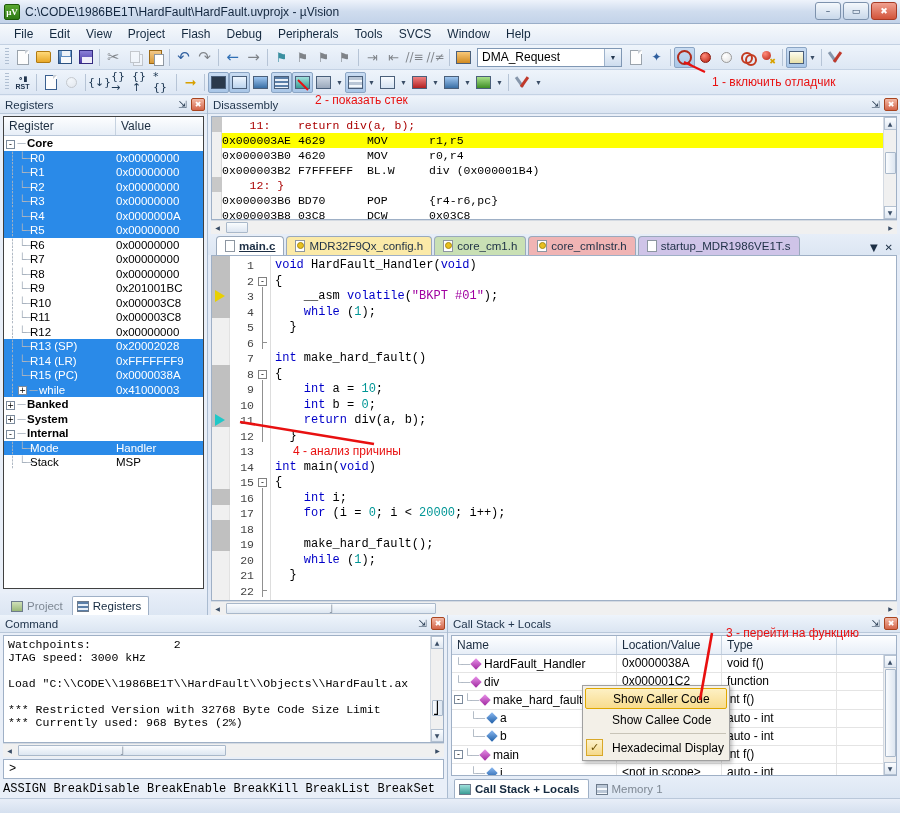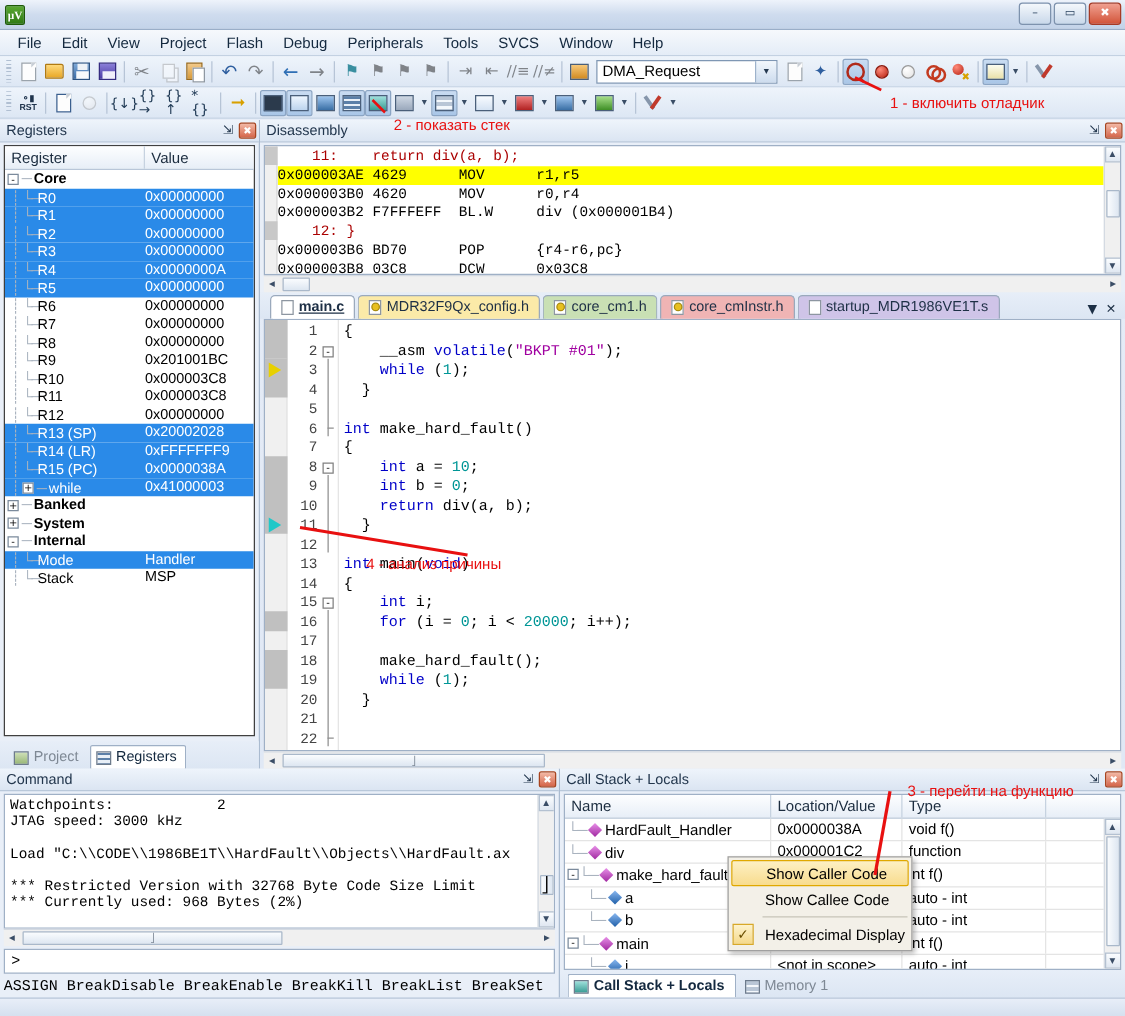--- a/index.html
+++ b/index.html
@@ -637,20 +637,21 @@
     border-top: 1px solid #bac8da;
   }
 </style>
 </head>
 <body>
 
 <div id="app">
 
   <div class="titlebar">
     <div class="app-icon">µV</div>
+    <div class="title-text">C:\CODE\1986BE1T\HardFault\HardFault.uvprojx - µVision</div>
     <div class="win-btns">
       <div class="win-btn">
           <span class="gl">–</span>
         </div>
       <div class="win-btn">
           <span class="gl">▭</span>
         </div>
       <div class="win-btn close">
           <span class="gl">✖</span>
         </div>
@@ -1077,20 +1078,21 @@
               <div class="fold-box" style="position: absolute; top: 20.5px;">-</div>
               <div class="fold-line" style="top: 30.5px; height: 62px;"></div>
               <div class="fold-tail" style="top: 85.5px;"></div>
               <div class="fold-box" style="position: absolute; top: 113.5px;">-</div>
               <div class="fold-line" style="top: 123.5px; height: 62px;"></div>
               <div class="fold-box" style="position: absolute; top: 222px;">-</div>
               <div class="fold-line" style="top: 232px; height: 108.5px;"></div>
               <div class="fold-tail" style="top: 333.5px;"></div>
             </div>
           <div class="ed-code" id="ed-code">
+              <div class="crow"><span class="kw">void</span> HardFault_Handler(<span class="kw">void</span>)</div>
               <div class="crow">{</div>
               <div class="crow">    __asm <span class="kw">volatile</span>(<span class="str">"BKPT #01"</span>);</div>
               <div class="crow">    <span class="kw">while</span> (<span class="num">1</span>);</div>
               <div class="crow">  }</div>
               <div class="crow"></div>
               <div class="crow"><span class="kw">int</span> make_hard_fault()</div>
               <div class="crow">{</div>
               <div class="crow">    <span class="kw">int</span> a = <span class="num">10</span>;</div>
               <div class="crow">    <span class="kw">int</span> b = <span class="num">0</span>;</div>
               <div class="crow">    <span class="kw">return</span> div(a, b);</div>

